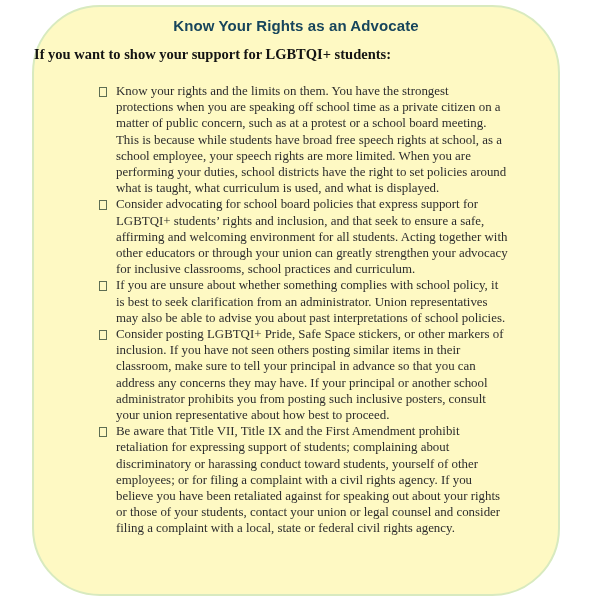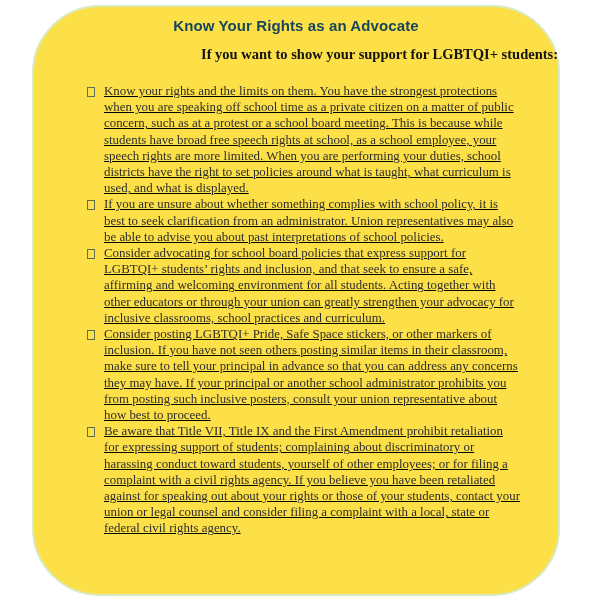--- a/index.html
+++ b/index.html
@@ -11,49 +11,48 @@
     overflow: hidden;
     font-family: "Liberation Serif", serif;
   }
   .card {
     position: absolute;
     left: 32px;
     top: 5px;
     width: 528px;
     height: 591px;
     box-sizing: border-box;
-    background: #fde047;
+    background: #fef9c3;
     border: 2px solid #d8eabf;
     border-radius: 68px;
   }
   .title {
     margin: 0;
     padding-top: 10px;
     text-align: center;
     font-family: "Liberation Sans", sans-serif;
     font-size: 15px;
     font-weight: bold;
     color: #17455c;
     letter-spacing: 0.1px;
   }
   .subtitle {
     margin: 0;
     margin-top: 12px;
-    text-align: right;
+    text-align: left;
     font-family: "Liberation Serif", serif;
     font-size: 14.5px;
     font-weight: bold;
     color: #141414;
   }
   ul.rights-list {
-    margin: 4px;
+    margin: 16px;
     margin-top: 20px;
     padding: 0 34px 0 48px;
     list-style: none;
-    text-decoration: underline;
   }
   ul.rights-list li {
     position: relative;
     padding-left: 18px;
     font-size: 12.9px;
     line-height: 16.2px;
     color: #2d2d2d;
     text-align: left;
   }
   .glyph-box {
@@ -72,25 +71,25 @@
 <div class="card">
   <h1 class="title">Know Your Rights as an Advocate</h1>
   <h2 class="subtitle">If you want to show your support for LGBTQI+ students:</h2>
   <ul class="rights-list">
     <li>
       <span class="glyph-box"></span>
       <span>Know your rights and the limits on them.  You have the strongest protections when you are speaking off school time as a private citizen on a matter of public concern, such as at a protest or a school board meeting. This is because while students have broad free speech rights at school, as a school employee, your speech rights are more limited. When you are performing your duties, school districts have the right to set policies around what is taught, what curriculum is used, and what is displayed.</span>
     </li>
     <li>
       <span class="glyph-box"></span>
-      <span>If you are unsure about whether something complies with school policy, it is best to seek clarification from an administrator. Union representatives may also be able to advise you about past interpretations of school policies.</span>
+      <span>Consider advocating for school board policies that express support for LGBTQI+ students’ rights and inclusion, and that seek to ensure a safe, affirming and welcoming environment for all students. Acting together with other educators or through your union can greatly strengthen your advocacy for inclusive classrooms, school practices and curriculum.</span>
     </li>
     <li>
       <span class="glyph-box"></span>
-      <span>Consider advocating for school board policies that express support for LGBTQI+ students’ rights and inclusion, and that seek to ensure a safe, affirming and welcoming environment for all students. Acting together with other educators or through your union can greatly strengthen your advocacy for inclusive classrooms, school practices and curriculum.</span>
+      <span>If you are unsure about whether something complies with school policy, it is best to seek clarification from an administrator. Union representatives may also be able to advise you about past interpretations of school policies.</span>
     </li>
     <li>
       <span class="glyph-box"></span>
       <span>Consider posting LGBTQI+ Pride, Safe Space stickers, or other markers of inclusion. If you have not seen others posting similar items in their classroom, make sure to tell your principal in advance so that you can address any concerns they may have. If your principal or another school administrator prohibits you from posting such inclusive posters, consult your union representative about how best to proceed.</span>
     </li>
     <li>
       <span class="glyph-box"></span>
       <span>Be aware that Title VII, Title IX and the First Amendment prohibit retaliation for expressing support of students; complaining about discriminatory or harassing conduct toward students, yourself of other employees; or for filing a complaint with a civil rights agency. If you believe you have been retaliated against for speaking out about your rights or those of your students, contact your union or legal counsel and consider filing a complaint with a local, state or federal civil rights agency.</span>
     </li>
   </ul>

